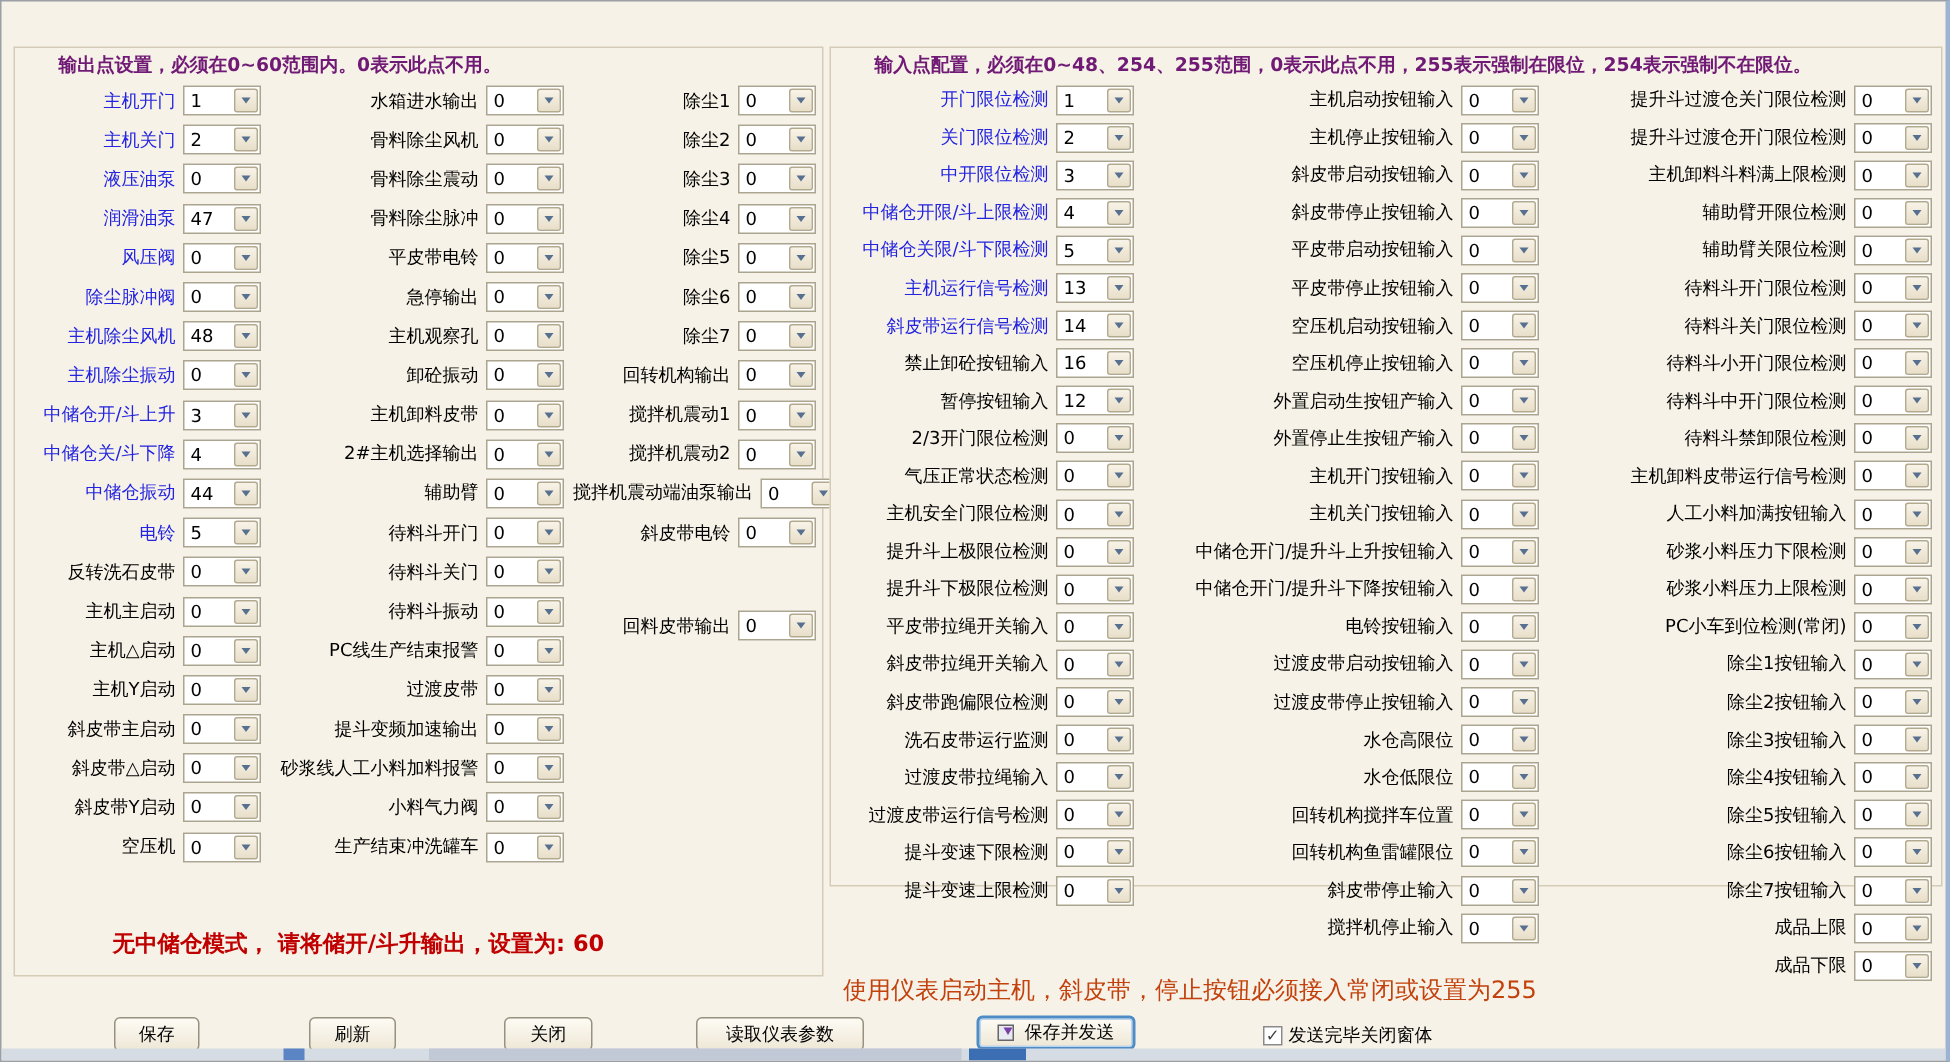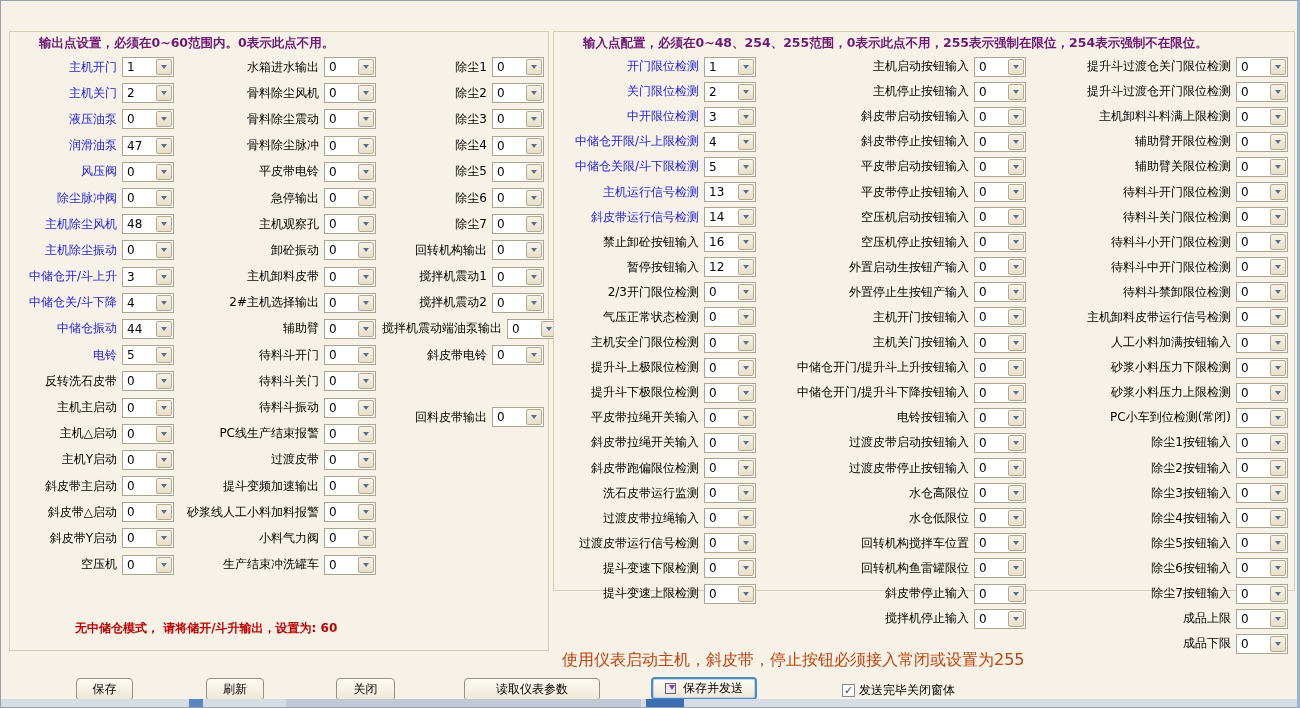--- a/index.html
+++ b/index.html
@@ -24,21 +24,21 @@
   .combo{display:inline-flex;width:52px;height:20px;background:#FFFFFF;border:1px solid #ABA48F;
          box-sizing:border-box;align-items:center;flex:0 0 52px;}
   .val{flex:1;padding-left:4px;font-size:12px;color:#000;}
   .cbtn{width:16px;height:16px;margin:1px;background:linear-gradient(#F8F3E8,#E8DFC9);
         border:1px solid #B3A98E;border-radius:2px;box-sizing:border-box;
         display:flex;align-items:center;justify-content:center;}
   .cbtn::after{content:"";width:0;height:0;border-left:3px solid transparent;
         border-right:3px solid transparent;border-top:4px solid #58708F;}
   .row.hl{border:2px solid #E10000;padding-right:2px;}
   .gap{width:100%;}
-  .note{position:absolute;color:#C00000;font-size:12px;font-weight:bold;white-space:nowrap;}
+  .note{position:absolute;color:#C00000;font-size:15px;font-weight:bold;white-space:nowrap;}
   .note2{position:absolute;color:#c2410c;font-size:16px;white-space:nowrap;}
   .footer-btn{position:absolute;height:23px;background:linear-gradient(#FDFBF4,#EEE7D6);
         border:1px solid #97917F;border-radius:4px;font-size:12px;text-align:right;
         box-sizing:border-box;display:flex;align-items:center;justify-content:center;
         font-family:"DejaVu Sans","Liberation Sans",sans-serif;}
   .focused{border:2px solid #4E8CC8;box-shadow:0 0 0 1px #BBD4EC inset;}
   .icon-disk{width:13px;height:13px;margin-right:5px;position:relative;display:inline-block;}
   .icon-disk .body{position:absolute;left:0;top:1px;width:11px;height:11px;border:1px solid #666;
         background:#E9E9F2;box-sizing:border-box;}
   .icon-disk .arrow{position:absolute;left:4px;top:3px;width:0;height:0;
@@ -931,21 +931,21 @@
           </span>
         </div>
       </div>
     <div class="note2" style="left:8px;top:618px;">使用仪表启动主机，斜皮带，停止按钮必须接入常闭或设置为255</div>
   </div>
 
   <div>
     <div class="footer-btn" style="left:75px;top:677px;width:57px;">保存</div>
     <div class="footer-btn" style="left:205px;top:677px;width:58px;">刷新</div>
     <div class="footer-btn" style="left:335px;top:677px;width:59px;">关闭</div>
-    <div class="footer-btn" style="left:463px;top:677px;width:136px;">读取仪表参数</div>
+    <div class="footer-btn" style="left:463px;top:677px;width:112px;">读取仪表参数</div>
     <div class="footer-btn focused" style="left:650px;top:676px;width:106px;">
       <span class="icon-disk">
           <span class="body"></span>
           <span class="arrow"></span>
         </span>
       <span>保存并发送</span>
     </div>
     <div class="checkbox-wrap" style="left:841px;top:681px;">
       <span class="checkbox">✓</span>
       <span>发送完毕关闭窗体</span>

